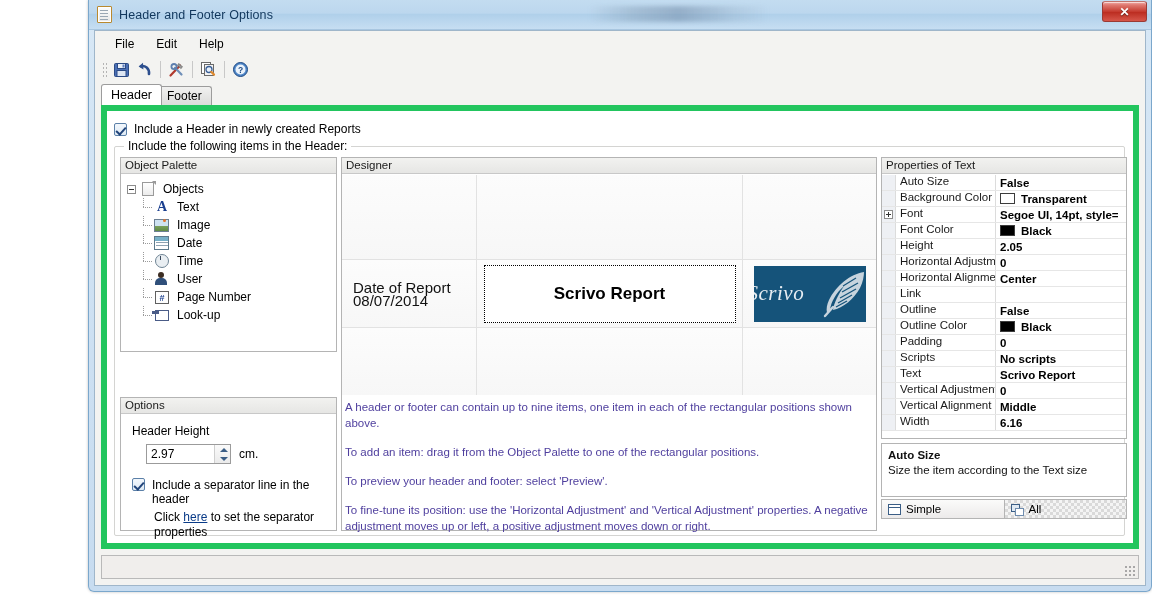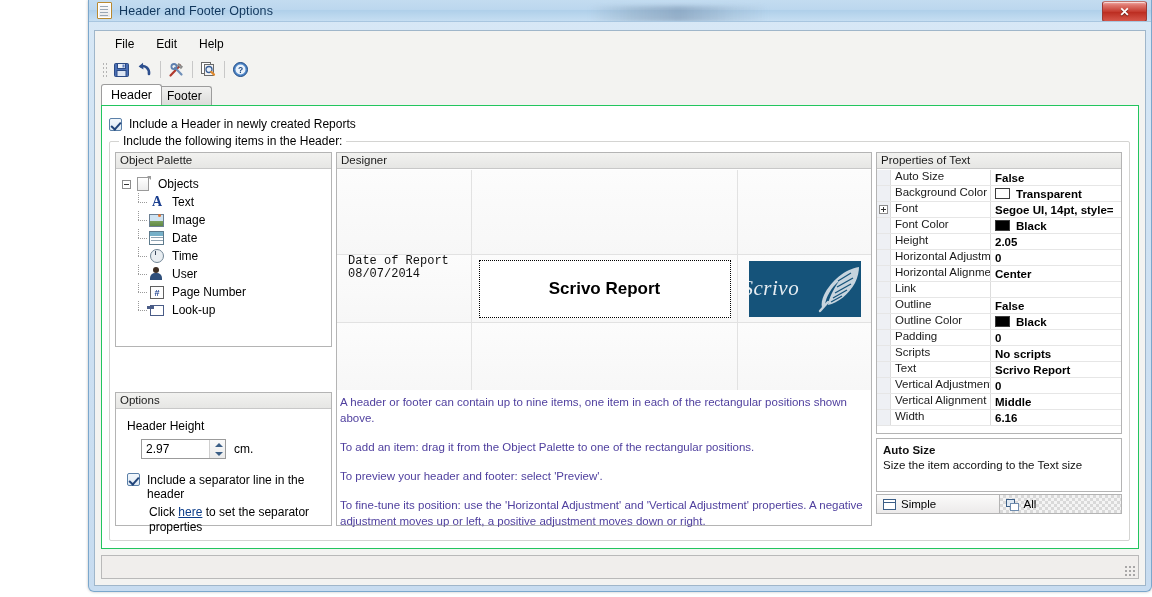--- a/index.html
+++ b/index.html
@@ -16,21 +16,21 @@
   
   #window {
     position:absolute; left:88px; top:0px; width:1064px; height:592px;
     background:linear-gradient(to bottom,#d8e8f6 0%,#cfe2f3 40%,#c7dcf0 100%);
     border:1px solid #7ba7cc;
     border-top:none;
     border-radius:0 0 6px 6px;
     box-shadow:0 0 3px rgba(0,0,0,.25);
   }
   #titlebar {
-    position:relative; height:22px;
+    position:relative; height:30px;
     background:linear-gradient(to bottom,#c3dcf0 0%,#bcd7ee 45%,#b0d0ea 50%,#c6def2 100%);
     border-bottom:1px solid #a8c6e0;
     display:flex; align-items:center; padding-left:8px;
     overflow:hidden;
   }
   #title-blur {
     position:absolute; left:500px; top:6px; width:180px; height:16px;
     background:linear-gradient(to right,rgba(120,145,170,0) 0%,rgba(110,135,160,.30) 25%,rgba(95,120,150,.42) 50%,rgba(120,145,170,.18) 80%,rgba(120,145,170,0) 100%);
     filter:blur(2px);
     pointer-events:none;
@@ -97,21 +97,21 @@
     border-radius:3px 3px 0 0;
     background:linear-gradient(to bottom,#f1f1f0,#dcdcda);
     color:#000; cursor:pointer;
   }
   .tab.active {
     top:0; height:21px; background:#fff; border-color:#9c9c9c;
     z-index:3; font-size:12.5px;
   }
   #tabpage {
     position:absolute; left:6px; right:6px; top:74px; bottom:36px;
-    background:#fff; border:1px solid #22c55e; z-index:2;
+    background:#fff; border:6px solid #22c55e; z-index:2;
   }
 
   
   #chk-header-row { position:absolute; left:7px; top:11px; display:flex; align-items:center; gap:7px; }
   .winchk {
     width:13px; height:13px; flex:0 0 auto; position:relative;
     border:1px solid #5b80a8; border-radius:2px;
     background:linear-gradient(to bottom,#f2f7fc,#dfeaf4);
     cursor:pointer;
   }
@@ -205,22 +205,22 @@
     position:absolute; left:0; top:17px; right:0; height:220px;
     display:grid;
     grid-template-columns:135px 266px 1fr;
     grid-template-rows:85px 68px 1fr;
     background:#fff;
   }
   .dcell { border-right:1px solid #e2e2e2; border-bottom:1px solid #e2e2e2;
     background:linear-gradient(to bottom,#fcfcfc,#f7f7f7); position:relative; cursor:pointer; }
   .dcell.r3 { border-bottom:none; }
   .dcell.c3 { border-right:none; }
-  #cell-date { display:flex; flex-direction:column; padding-left:11px;
-    font-size:12px; line-height:13px; color:#111;font-family:Liberation Mono, monospace; }
+  #cell-date { display:flex; flex-direction:column; justify-content:center; padding-left:11px;
+    font-size:15px; line-height:13px; color:#111; }
   #cell-title { display:flex; align-items:center; justify-content:center; }
   #title-item {
     border:1px dotted #000; background:#fff;
     width:252px; height:58px; display:flex; align-items:center; justify-content:center;
     font-size:17px; font-weight:bold; color:#000;
   }
   #cell-logo { display:flex; align-items:center; justify-content:center; }
   #logo {
     width:112px; height:56px; position:relative; overflow:hidden;
     display:flex; align-items:center;

